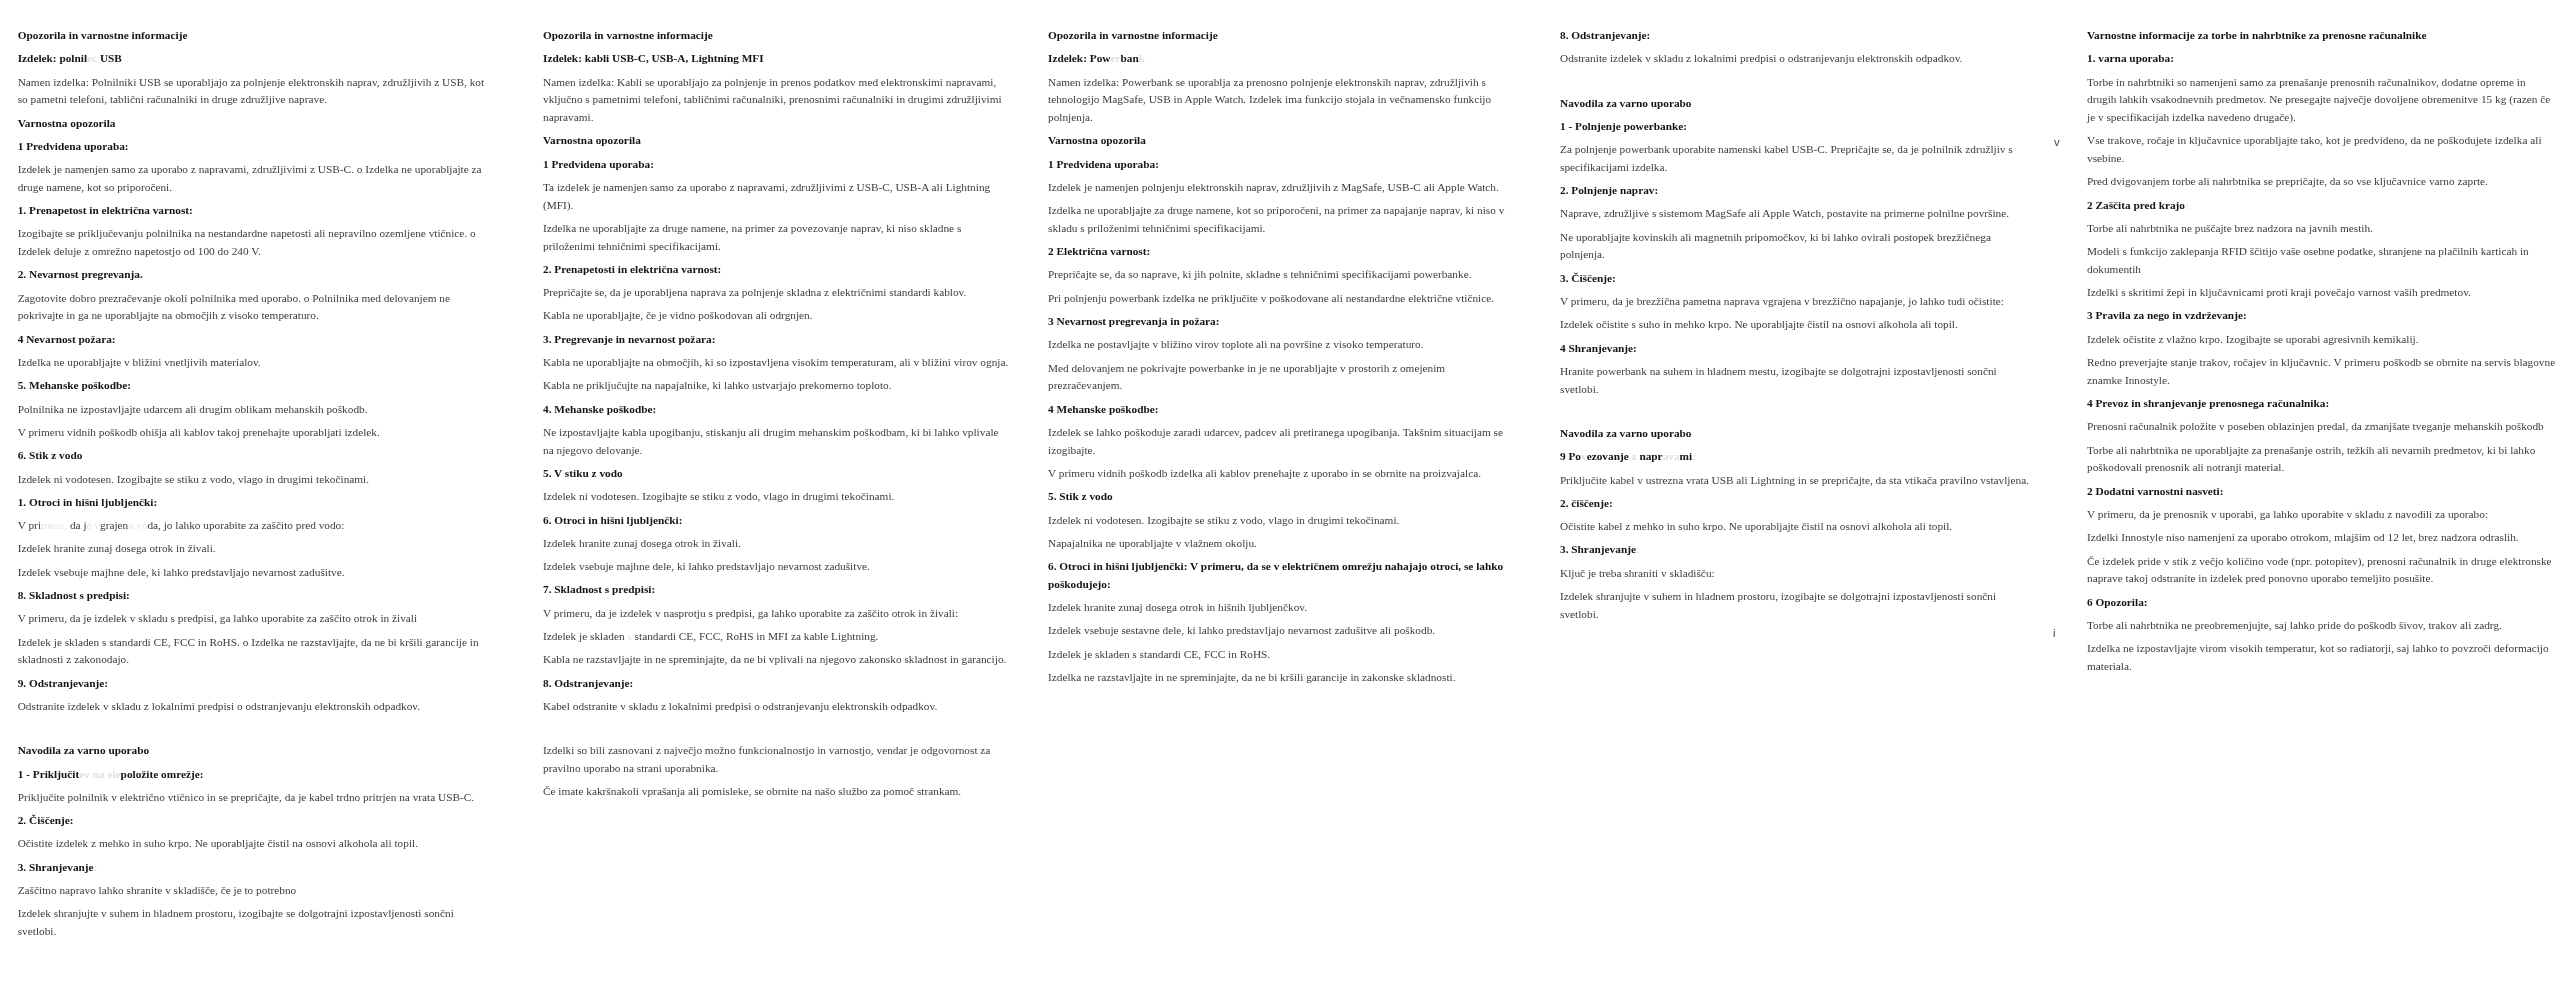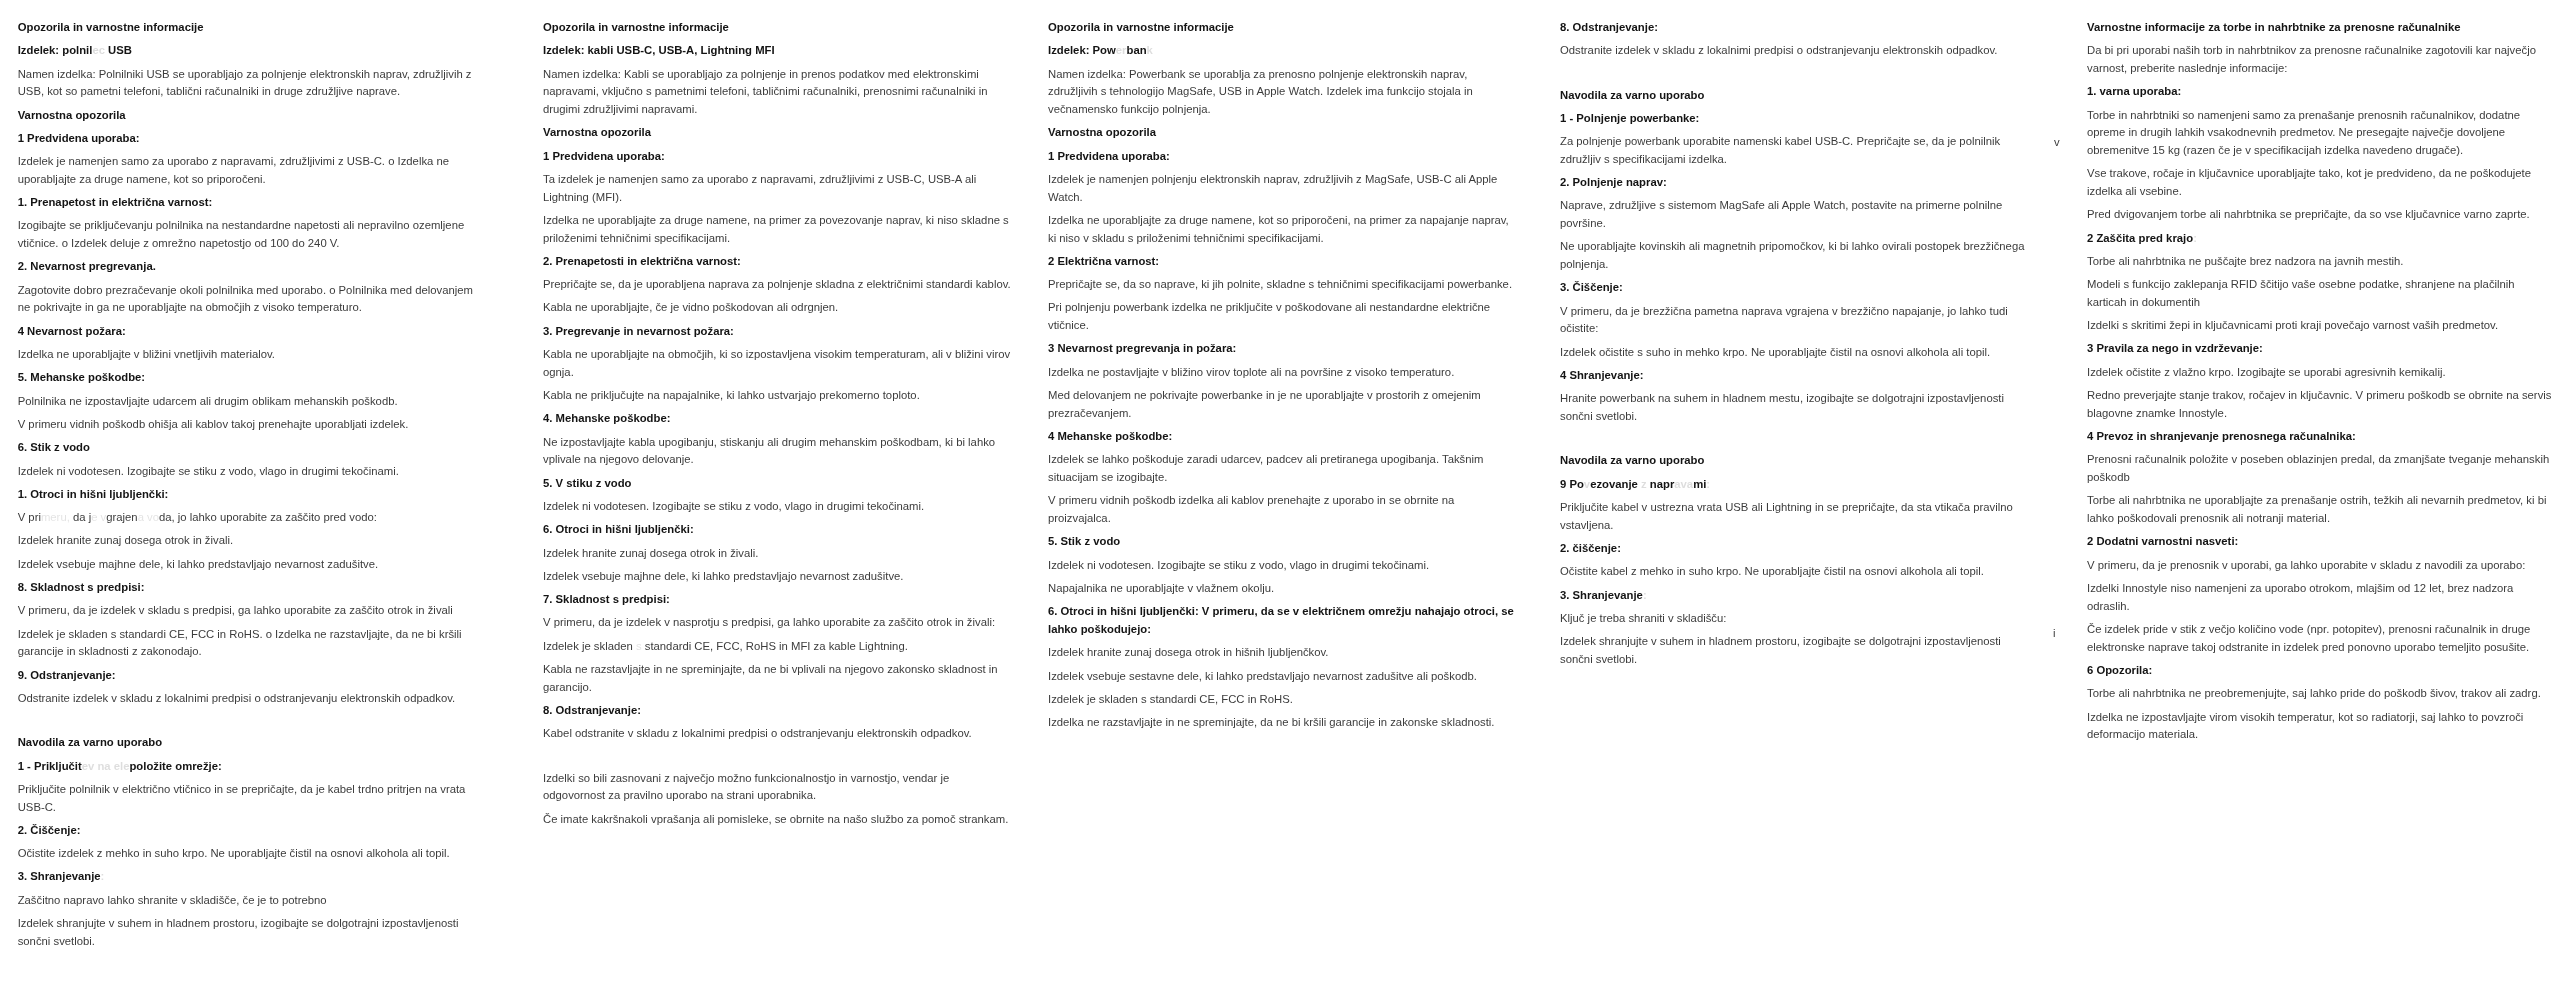--- a/index.html
+++ b/index.html
@@ -2,21 +2,21 @@
 <html style="font-size:13px"><head>
 <meta charset="utf-8">
 <style>
   html, body { margin:0; padding:0; background:#ffffff; }
   body {
     width:2576px; height:1006px; position:relative; overflow:hidden;
     font-family:"Liberation Sans", sans-serif;
     -webkit-font-smoothing:antialiased;
   }
   .page { position:absolute; inset:0; }
-  .col { position:absolute; top:19px; width:469px; }
+  .col { position:absolute; top:27px; width:469px;font-family:Liberation Serif, serif; }
   .c1 { left:17.7px; }
   .c2 { left:543px; }
   .c3 { left:1048px; }
   .c4 { left:1560px; }
   .c5 { left:2087px; }
   .blk { margin:0 0 5.6px 0; font-size:11.3px; line-height:17.7px; color:#3c3c3c; }
   .h   { font-weight:bold; color:#141414; }
   .gap { height:21px; }
   .smudge { opacity:0.14; filter:blur(0.6px); }
   .stray { position:absolute; font-size:11.3px; line-height:17.7px; color:#3c3c3c; }
@@ -143,21 +143,20 @@
       <div class="blk h"><span>9 Po</span><span class="smudge">v</span><span>ezovanje </span><span class="smudge">z</span><span> napr</span><span class="smudge">ava</span><span>mi</span><span class="smudge">:</span></div>
       <div class="blk p"><span>Priključite kabel v ustrezna vrata USB ali Lightning in se prepričajte, da sta vtikača pravilno vstavljena.</span></div>
       <div class="blk h"><span>2. čiščenje:</span></div>
       <div class="blk p"><span>Očistite kabel z mehko in suho krpo. Ne uporabljajte čistil na osnovi alkohola ali topil.</span></div>
       <div class="blk h"><span>3. Shranjevanje</span><span class="smudge">:</span></div>
       <div class="blk p"><span>Ključ je treba shraniti v skladišču:</span></div>
       <div class="blk p"><span>Izdelek shranjujte v suhem in hladnem prostoru, izogibajte se dolgotrajni izpostavljenosti sončni svetlobi.</span></div>
     </div>
     <div class="col c5">
       <div class="blk h"><span>Varnostne informacije za torbe in nahrbtnike za prenosne računalnike</span></div>
-      <div class="blk p"><span>Da bi pri uporabi naših torb in nahrbtnikov za prenosne računalnike zagotovili kar največjo varnost, preberite naslednje informacije:</span></div>
       <div class="blk h"><span>1. varna uporaba:</span></div>
       <div class="blk p"><span>Torbe in nahrbtniki so namenjeni samo za prenašanje prenosnih računalnikov, dodatne opreme in drugih lahkih vsakodnevnih predmetov. Ne presegajte največje dovoljene obremenitve 15 kg (razen če je v specifikacijah izdelka navedeno drugače).</span></div>
       <div class="blk p"><span>Vse trakove, ročaje in ključavnice uporabljajte tako, kot je predvideno, da ne poškodujete izdelka ali vsebine.</span></div>
       <div class="blk p"><span>Pred dvigovanjem torbe ali nahrbtnika se prepričajte, da so vse ključavnice varno zaprte.</span></div>
       <div class="blk h"><span>2 Zaščita pred krajo</span><span class="smudge">:</span></div>
       <div class="blk p"><span>Torbe ali nahrbtnika ne puščajte brez nadzora na javnih mestih.</span></div>
       <div class="blk p"><span>Modeli s funkcijo zaklepanja RFID ščitijo vaše osebne podatke, shranjene na plačilnih karticah in dokumentih</span></div>
       <div class="blk p"><span>Izdelki s skritimi žepi in ključavnicami proti kraji povečajo varnost vaših predmetov.</span></div>
       <div class="blk h"><span>3 Pravila za nego in vzdrževanje:</span></div>
       <div class="blk p"><span>Izdelek očistite z vlažno krpo. Izogibajte se uporabi agresivnih kemikalij.</span></div>

